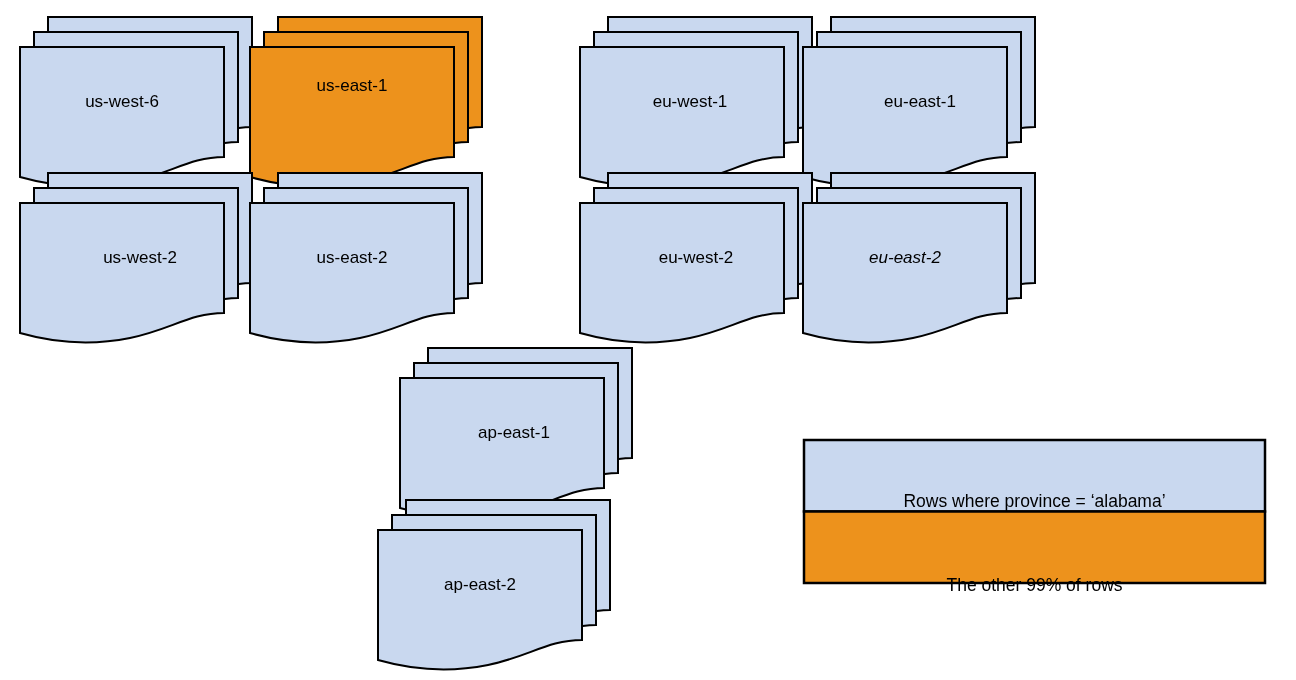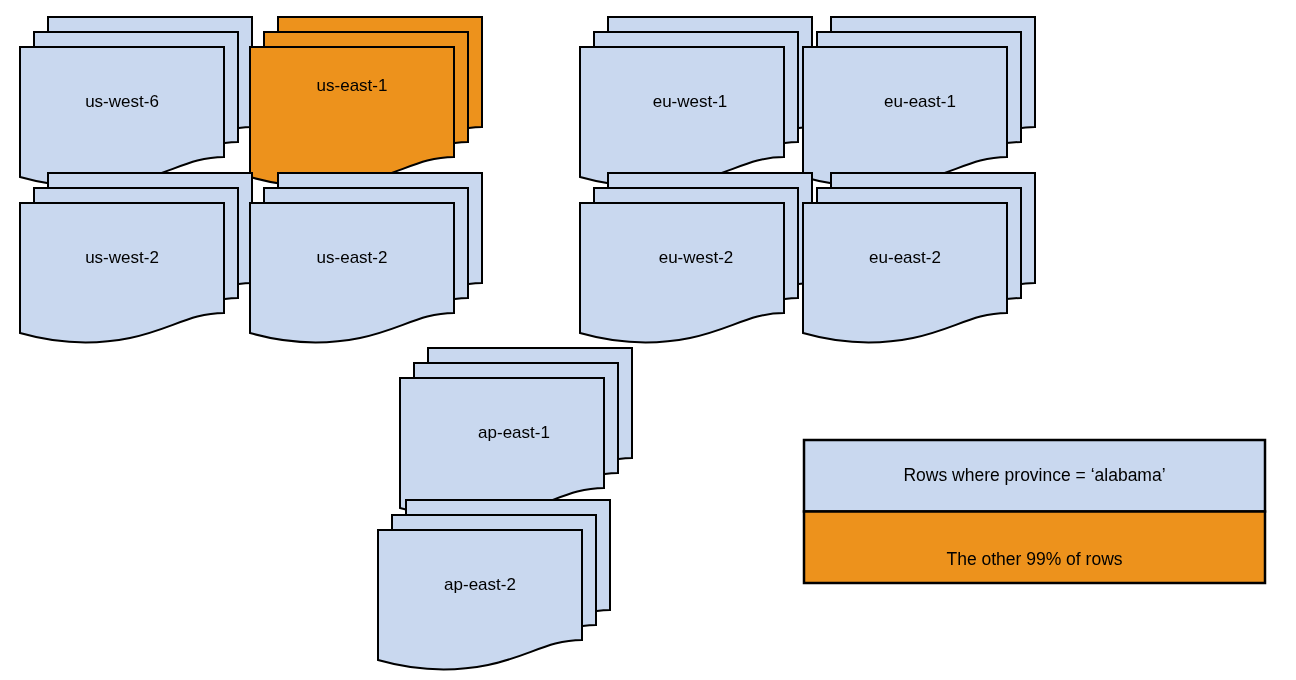--- a/index.html
+++ b/index.html
@@ -32,21 +32,21 @@
     line-height: 20px;
     white-space: nowrap;
     pointer-events: none;
   }
 
   .legend {
     position: absolute;
     box-sizing: border-box;
     border: 2px solid #000000;
     display: flex;
-    align-items: center;
+    align-items: flex-end;
     justify-content: center;
     font-family: "Liberation Sans", sans-serif;
     font-size: 17.5px;
     color: #000000;
   }
 </style>
 </head>
 <body>
 
 <svg id="canvas" viewBox="0 0 1296 680" xmlns="http://www.w3.org/2000/svg">
@@ -115,24 +115,24 @@
       <rect x="804" y="440" width="461" height="71.5" fill="#c9d8ef" stroke="#000000" stroke-width="2.5"></rect>
       <rect x="804" y="511.5" width="461" height="71.5" fill="#ed921c" stroke="#000000" stroke-width="2.5"></rect>
     </g>
 </svg>
 
 <div id="labels-layer">
     <div class="node-label" style="left: 20px; top: 92px; width: 204px;">us-west-6</div>
     <div class="node-label" style="left: 250px; top: 76px; width: 204px;">us-east-1</div>
     <div class="node-label" style="left: 580px; top: 92px; width: 204px; margin-left: 8px;">eu-west-1</div>
     <div class="node-label" style="left: 803px; top: 92px; width: 234px;">eu-east-1</div>
-    <div class="node-label" style="left: 20px; top: 248px; width: 204px;">us-west-2</div>
+    <div class="node-label" style="left: 20px; top: 248px; width: 204px; padding-left: 18px;">us-west-2</div>
     <div class="node-label" style="left: 250px; top: 248px; width: 204px;">us-east-2</div>
     <div class="node-label" style="left: 580px; top: 248px; width: 232px;">eu-west-2</div>
-    <div class="node-label" style="left: 803px; top: 248px; width: 204px;">eu-east-2</div>
+    <div class="node-label" style="left: 803px; top: 248px; width: 204px; font-style: italic;">eu-east-2</div>
     <div class="node-label" style="left: 400px; top: 423px; width: 228px;">ap-east-1</div>
     <div class="node-label" style="left: 378px; top: 575px; width: 204px;">ap-east-2</div>
     <div class="legend" style="left: 804px; top: 440px; width: 461px; height: 71.5px; background: transparent; border: none;">
       <span>Rows where province = ‘alabama’</span>
     </div>
     <div class="legend" style="left: 804px; top: 511.5px; width: 461px; height: 72px; background: transparent; border: none; margin-top: 12px;">
       <span>The other 99% of rows</span>
     </div>
   </div>
 

